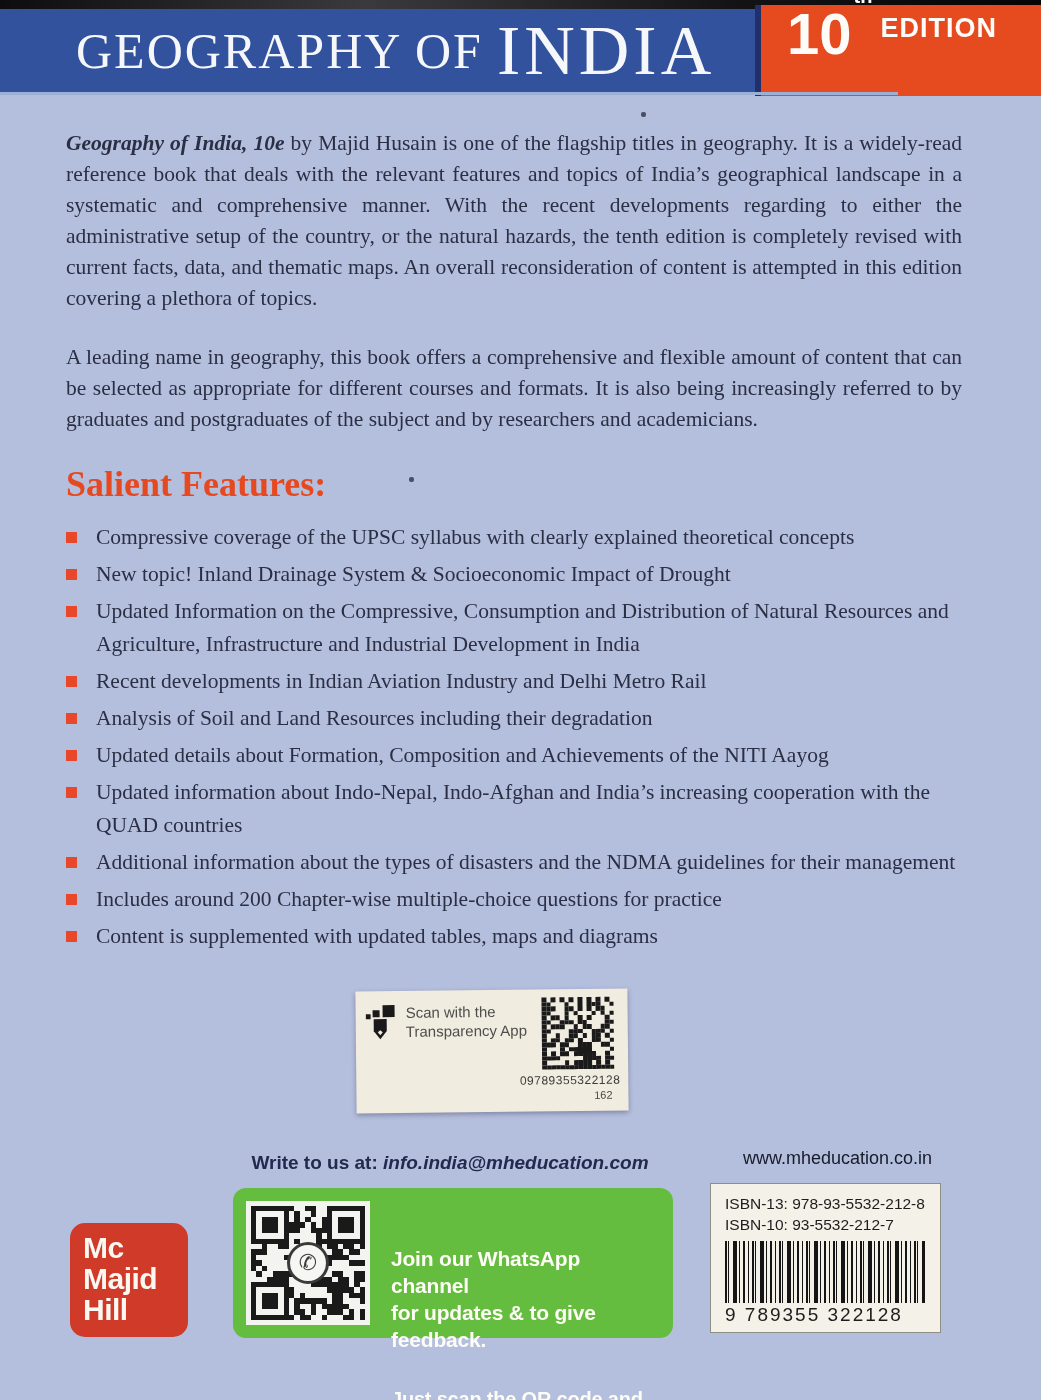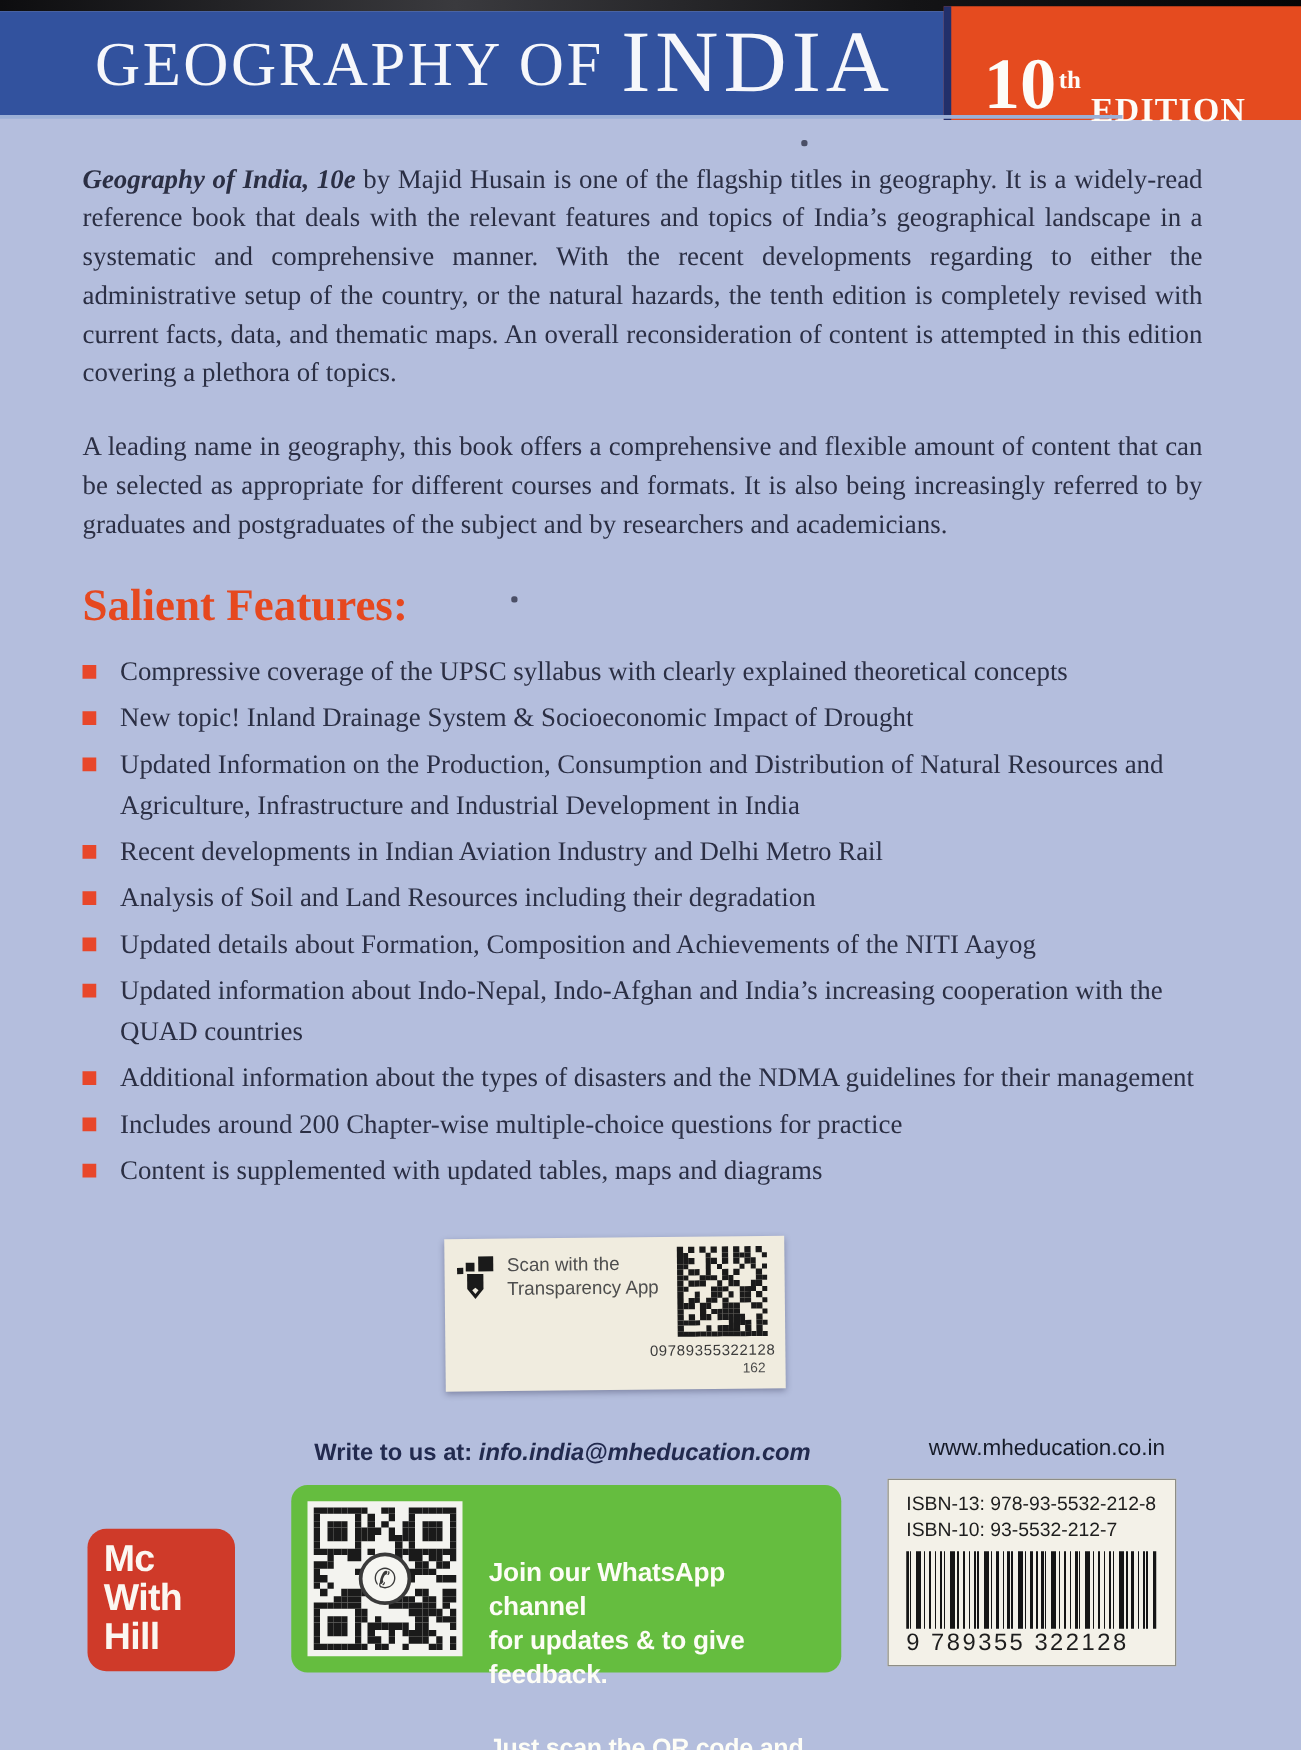--- a/index.html
+++ b/index.html
@@ -12,22 +12,22 @@
   
   .scan-strip{position:absolute;left:0;top:0;width:1041px;height:9px;
     background:linear-gradient(to right,#0d0d0f,#3a3a3e 35%,#141416 70%,#050506);}
   
   .header-bar{position:absolute;left:0;top:9px;width:898px;height:83px;background:#32529e;}
   .header-bar::after{content:"";position:absolute;left:0;bottom:-3px;width:100%;height:3px;background:#9cb0d6;}
   .title-wrap{position:absolute;left:76px;top:0;height:83px;display:flex;align-items:center;white-space:nowrap;color:#f6f7fb;}
   .title-regular{font-size:50px;letter-spacing:2px;}
   .title-emphasis{font-size:70px;letter-spacing:4px;margin-left:14px;}
   .edition-block{position:absolute;left:755px;top:-4px;width:286px;height:91px;background:#e54b1f;
-    border-left:6px solid #222f6b;display:flex;align-items:flex-end;
-    font-family:Liberation Serif, serif;color:#fdfcf8;padding-left:26px;box-sizing:border-box;}
+    border-left:6px solid #222f6b;display:flex;align-items:flex-start;
+    font-family:Liberation Sans, sans-serif;color:#fdfcf8;padding-left:26px;box-sizing:border-box;}
   .ed-num{font-size:58px;font-weight:bold;line-height:1;}
   .ed-sup{font-size:20px;font-weight:bold;position:relative;top:-20px;margin-left:2px;}
   .ed-word{font-size:27px;font-weight:bold;letter-spacing:1px;margin-left:8px;position:relative;top:8px;}
   
   .content{position:absolute;left:66px;top:128px;width:896px;}
   .para{font-size:21.5px;line-height:31px;text-align:justify;margin:0 0 28px 0;}
   .lead{font-weight:bold;font-style:italic;}
   .features-heading{font-size:36px;font-weight:bold;color:#e6481f;margin:10px 0 16px 0;}
   .features-list{list-style:none;margin:0;padding:0;}
   .features-list li{display:flex;gap:19px;margin-bottom:4px;font-size:21.5px;line-height:33px;text-align:left;}
@@ -104,21 +104,21 @@
       <li>
           <span class="bullet-sq"></span>
           <span>Compressive coverage of the UPSC syllabus with clearly explained theoretical concepts</span>
         </li>
       <li>
           <span class="bullet-sq"></span>
           <span>New topic! Inland Drainage System &amp; Socioeconomic Impact of Drought</span>
         </li>
       <li>
           <span class="bullet-sq"></span>
-          <span>Updated Information on the Production, Consumption and Distribution of Natural Resources and Agriculture, Infrastructure and Industrial Development in India</span>
+          <span>Updated Information on the Compressive, Consumption and Distribution of Natural Resources and Agriculture, Infrastructure and Industrial Development in India</span>
         </li>
       <li>
           <span class="bullet-sq"></span>
           <span>Recent developments in Indian Aviation Industry and Delhi Metro Rail</span>
         </li>
       <li>
           <span class="bullet-sq"></span>
           <span>Analysis of Soil and Land Resources including their degradation</span>
         </li>
       <li>
@@ -427,21 +427,21 @@
 
   <div class="write-line">
     <span>Write to us at:</span>
     <span class="email">info.india@mheducation.com</span>
   </div>
 
   <div class="website">www.mheducation.co.in</div>
 
   <div class="mcgraw">
     <div>Mc</div>
-    <div>With</div>
+    <div>Majid</div>
     <div>Hill</div>
   </div>
 
   <div class="wa-box">
     <div class="wa-qr-wrap">
       <div class="qr-grid" id="waqr" style="grid-template-columns: repeat(21, 1fr); grid-template-rows: repeat(21, 1fr);">
           <div class="c on"></div>
           <div class="c on"></div>
           <div class="c on"></div>
           <div class="c on"></div>

